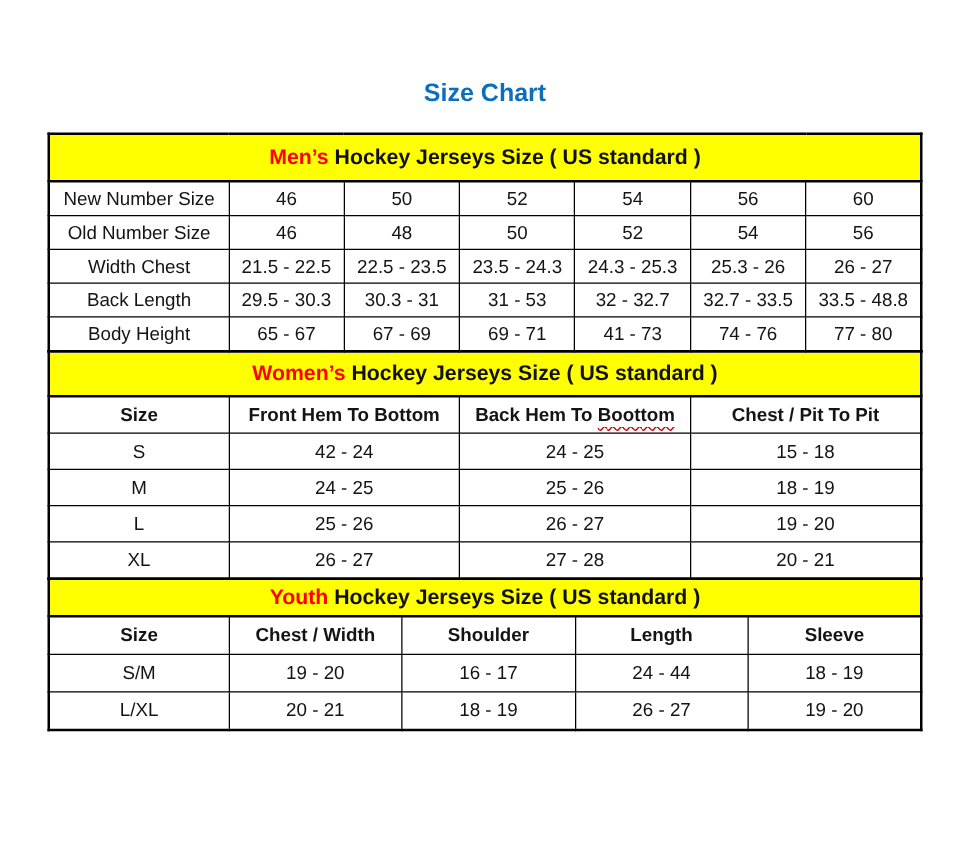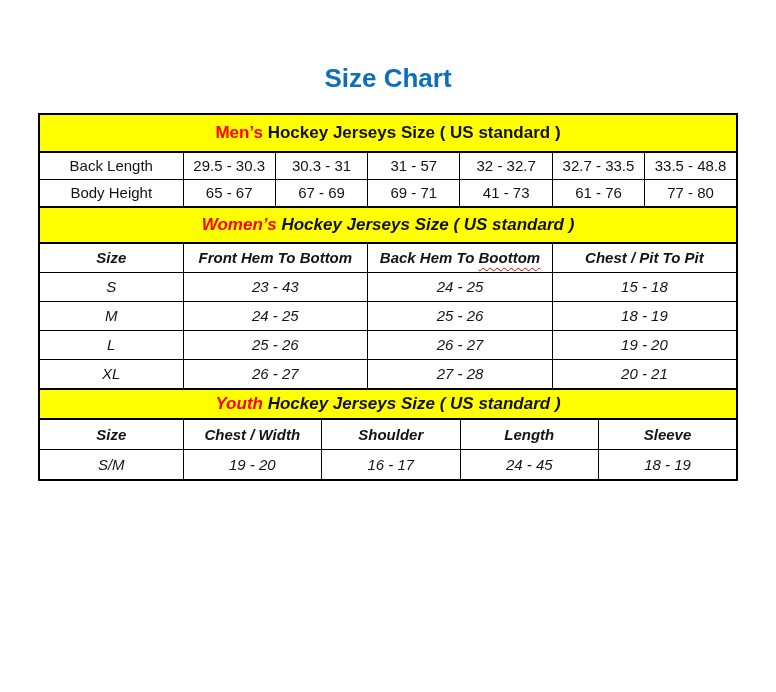--- a/index.html
+++ b/index.html
@@ -6,35 +6,35 @@
   body {
     width: 776px; height: 692px;
     background: #ffffff;
     font-family: "Liberation Sans", sans-serif;
     color: #141414;
     overflow: hidden;
   }
   .page-title {
     margin: 64px 0 20px 0;
     text-align: center;
-    font-size: 26px;
+    font-size: 20px;
     line-height: 1.1;
     font-weight: bold;
     color: #0d6ebe;
     letter-spacing: 0px;
   }
   .chart-wrap { width: 700px; margin: 0 0 0 38px; }
   table.tbl {
     border-collapse: collapse;
     table-layout: fixed;
     width: 700px;
     border: 2px solid #000;
     padding-left: 19px;
   }
-  table.tbl + table.tbl { margin-top: -2px; font-style: italic; }
+  table.tbl + table.tbl { margin-top: -2px; }
   .tbl th, .tbl td {
     border: 1px solid #000;
     text-align: center;
     vertical-align: middle;
     padding: 0;
     font-size: 15px;
     font-weight: normal;
     color: #141414;
     overflow: hidden;
     white-space: nowrap;
@@ -80,35 +80,62 @@
         <col>
         <col>
         <col>
         <col>
       </colgroup>
     <tbody>
       <tr class="section-row">
         <td colspan="7"><span class="hl">Men’s</span><span> Hockey Jerseys Size ( US standard )</span></td>
       </tr>
       <tr>
+        <td>New Number Size</td>
+        <td>46</td>
+        <td>50</td>
+        <td>52</td>
+        <td>54</td>
+        <td>56</td>
+        <td>60</td>
+      </tr>
+      <tr>
+        <td>Old Number Size</td>
+        <td>46</td>
+        <td>48</td>
+        <td>50</td>
+        <td>52</td>
+        <td>54</td>
+        <td>56</td>
+      </tr>
+      <tr>
+        <td>Width Chest</td>
+        <td>21.5 - 22.5</td>
+        <td>22.5 - 23.5</td>
+        <td>23.5 - 24.3</td>
+        <td>24.3 - 25.3</td>
+        <td>25.3 - 26</td>
+        <td>26 - 27</td>
+      </tr>
+      <tr>
         <td>Back Length</td>
         <td>29.5 - 30.3</td>
         <td>30.3 - 31</td>
-        <td>31 - 57</td>
+        <td>31 - 53</td>
         <td>32 - 32.7</td>
         <td>32.7 - 33.5</td>
         <td>33.5 - 48.8</td>
       </tr>
       <tr>
         <td>Body Height</td>
         <td>65 - 67</td>
         <td>67 - 69</td>
         <td>69 - 71</td>
         <td>41 - 73</td>
-        <td>61 - 76</td>
+        <td>74 - 76</td>
         <td>77 - 80</td>
       </tr>
     </tbody>
   </table>
 
   <table class="tbl womens">
     <colgroup>
         <col class="c-label">
         <col>
         <col>
@@ -119,21 +146,21 @@
         <td colspan="4"><span class="hl">Women’s</span><span> Hockey Jerseys Size ( US standard )</span></td>
       </tr>
       <tr class="head-row">
         <th>Size</th>
         <th>Front Hem To Bottom</th>
         <th><span>Back Hem To </span><span class="misspelled">Boottom</span></th>
         <th>Chest / Pit To Pit</th>
       </tr>
       <tr>
         <td class="row-label-bold">S</td>
-        <td>23 - 43</td>
+        <td>42 - 24</td>
         <td>24 - 25</td>
         <td>15 - 18</td>
       </tr>
       <tr>
         <td class="row-label-bold">M</td>
         <td>24 - 25</td>
         <td>25 - 26</td>
         <td>18 - 19</td>
       </tr>
       <tr>
@@ -167,19 +194,26 @@
         <th>Size</th>
         <th>Chest / Width</th>
         <th>Shoulder</th>
         <th>Length</th>
         <th>Sleeve</th>
       </tr>
       <tr>
         <td class="row-label-bold">S/M</td>
         <td>19 - 20</td>
         <td>16 - 17</td>
-        <td>24 - 45</td>
+        <td>24 - 44</td>
         <td>18 - 19</td>
+      </tr>
+      <tr>
+        <td class="row-label-bold">L/XL</td>
+        <td>20 - 21</td>
+        <td>18 - 19</td>
+        <td>26 - 27</td>
+        <td>19 - 20</td>
       </tr>
     </tbody>
   </table>
 
 </div>
 
 </body></html>

